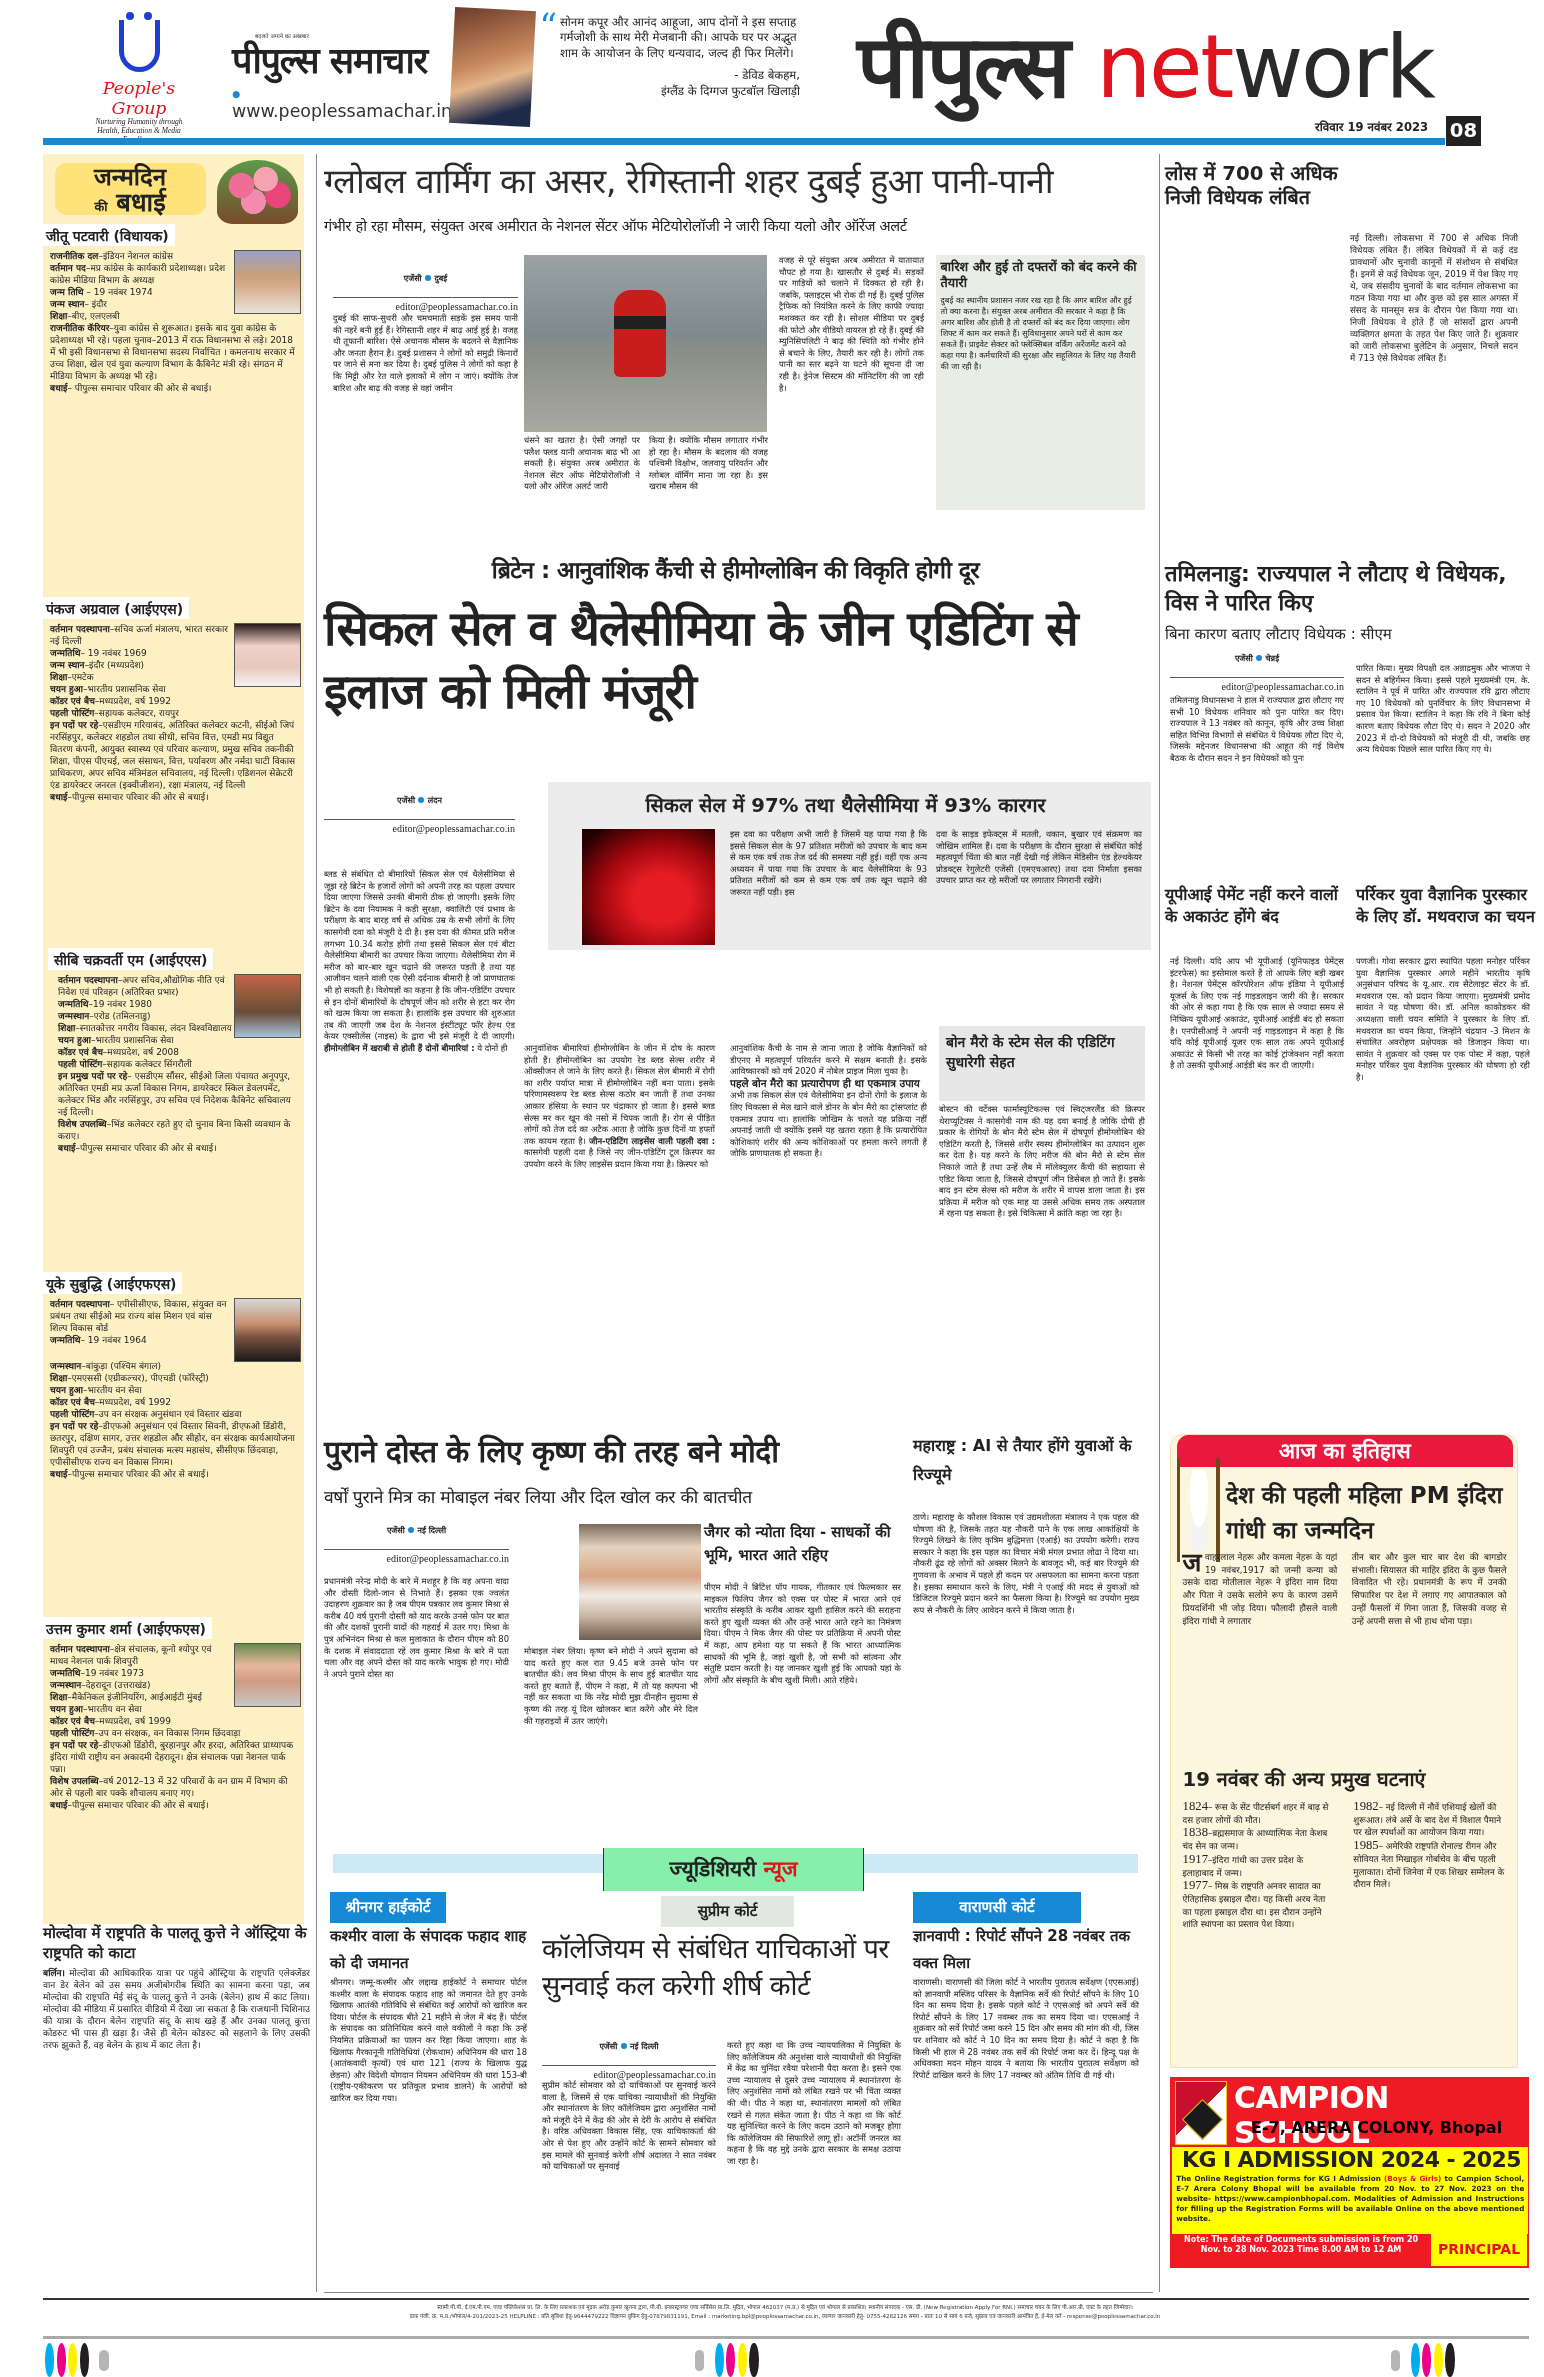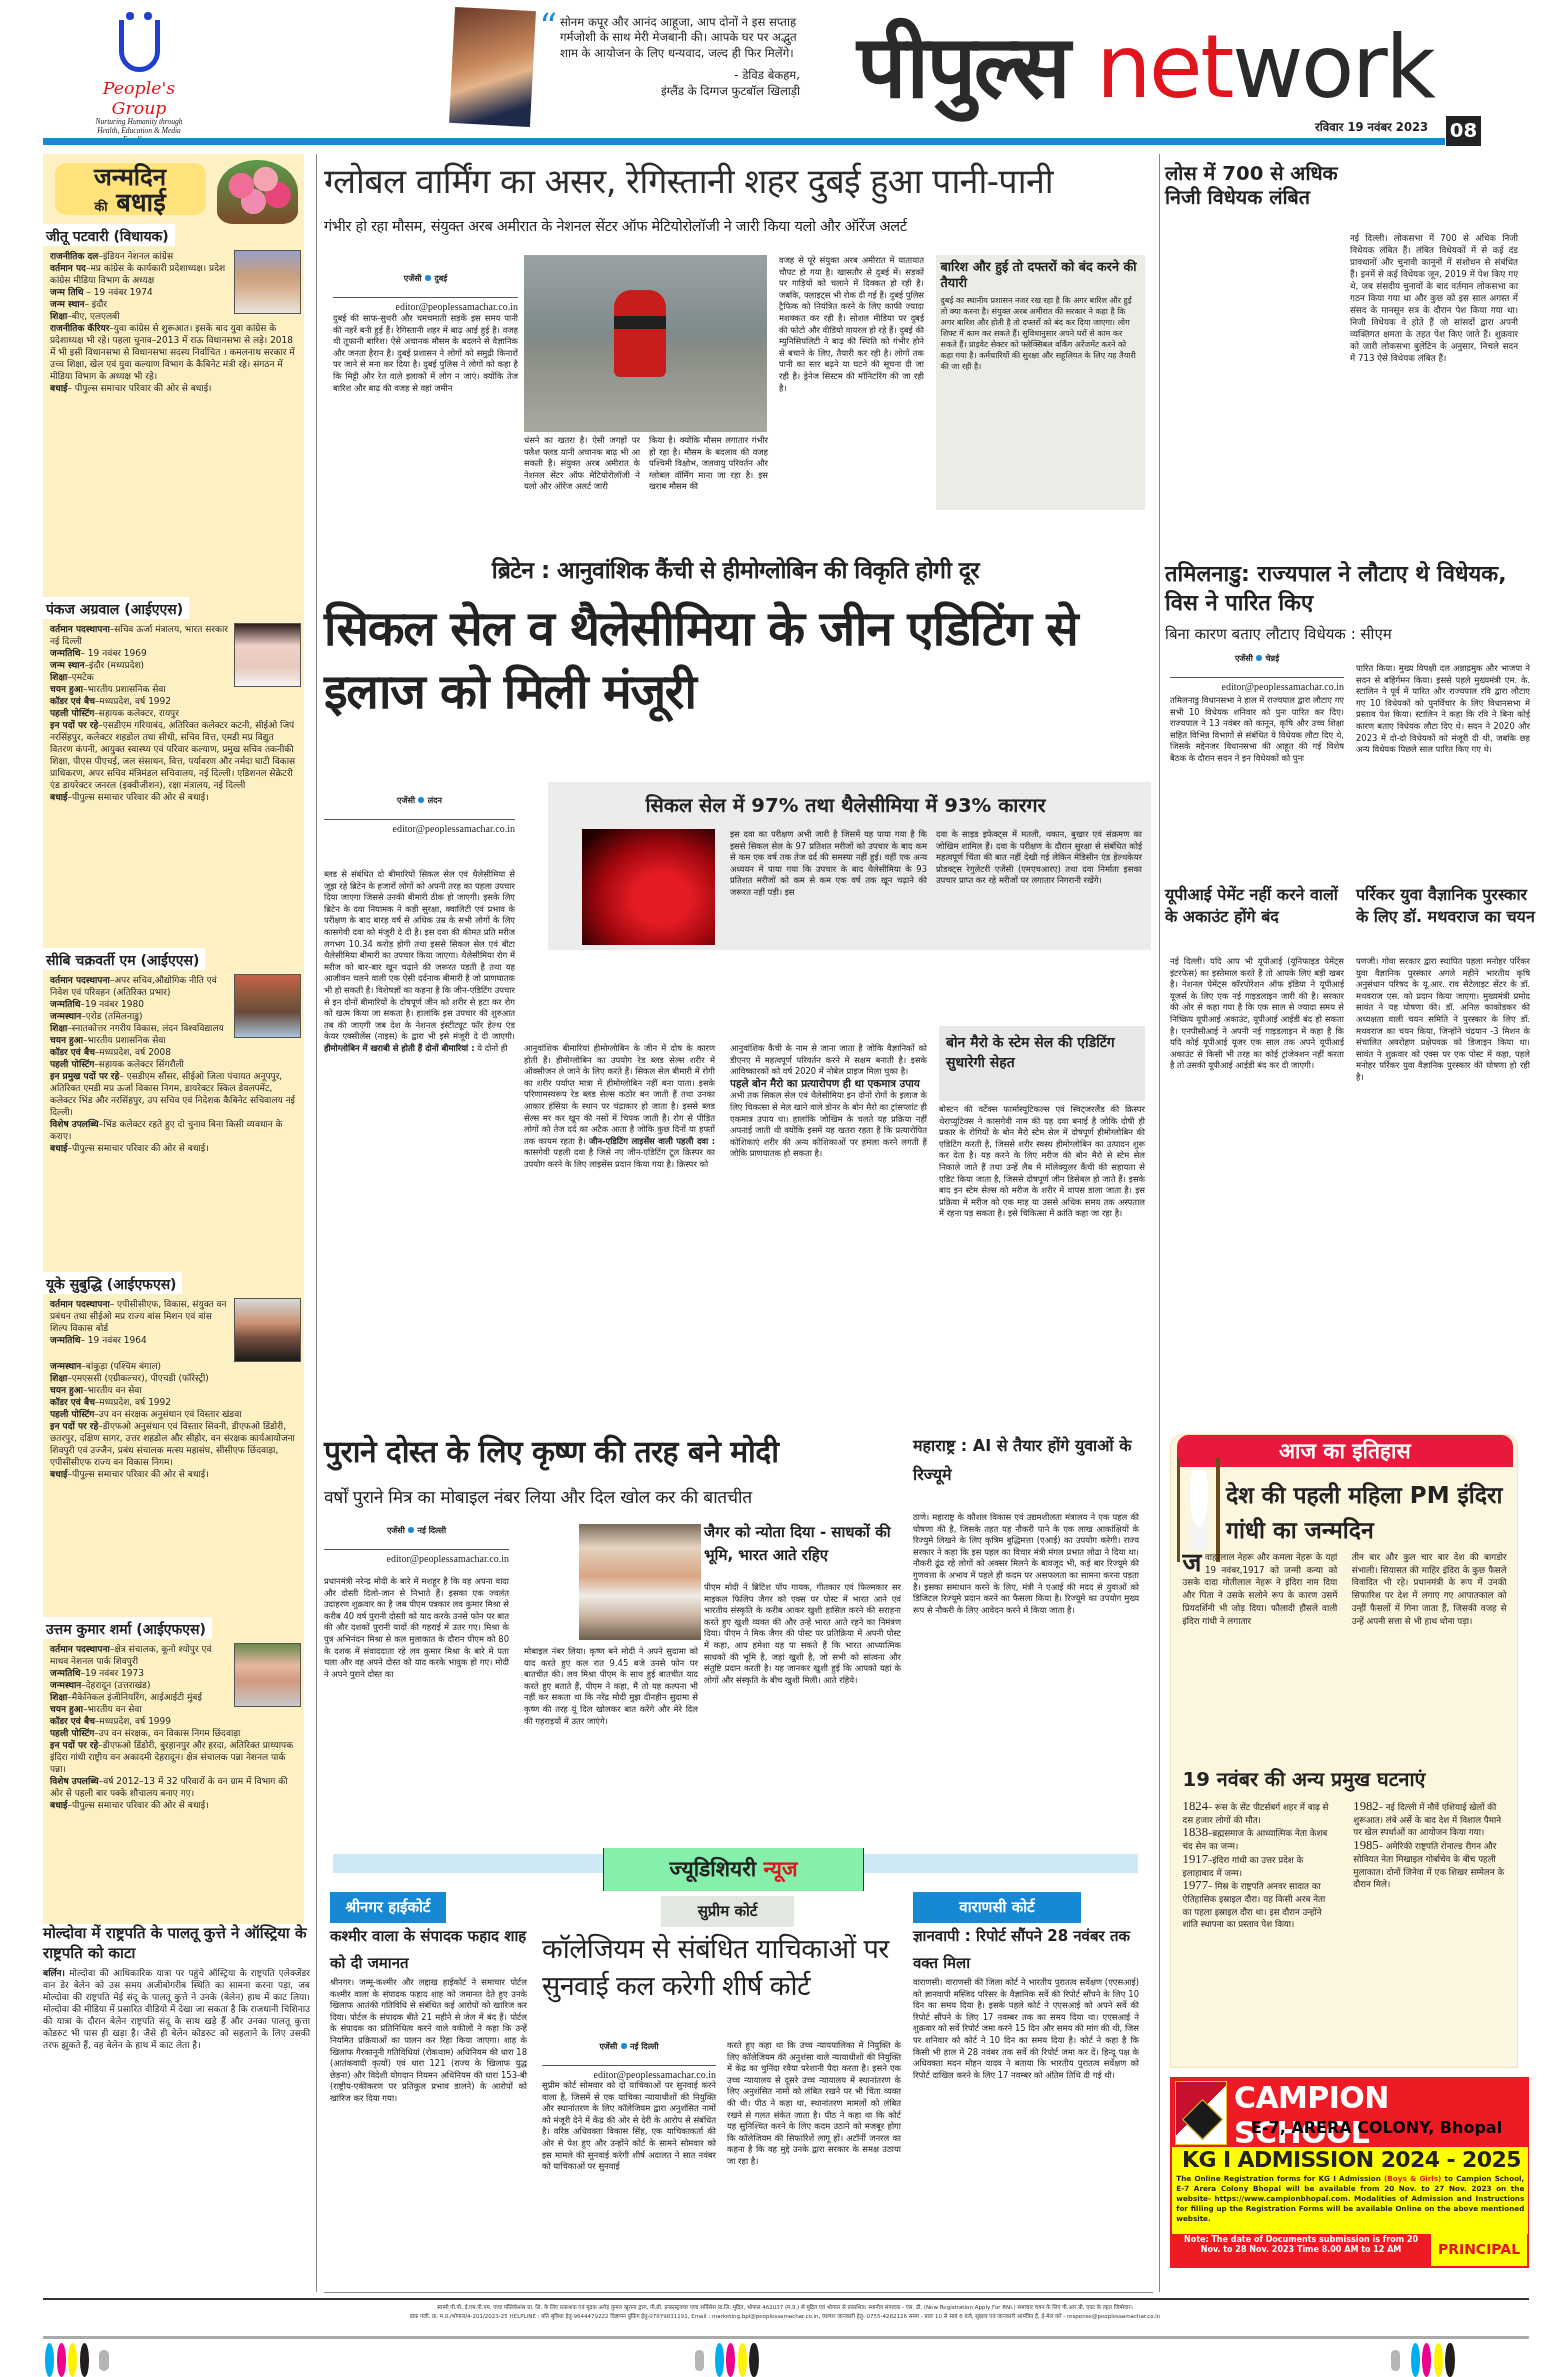--- a/index.html
+++ b/index.html
@@ -117,20 +117,25 @@
 </style>
 </head>
 <body>
 
 <div id="masthead" class="abs">
   <div class="abs pg-logo">
     <div class="pg-ring"></div>
     <div class="pg-name">People's Group</div>
     <div class="pg-tag">Nurturing Humanity through Health, Education &amp; Media Excellence</div>
   </div>
+  <div class="abs ps-logo">
+    <div class="ps-tiny">बदलते जमाने का अखबार</div>
+    <div class="ps-name">पीपुल्स समाचार</div>
+    <div class="ps-url"><span style="color:#1a8ad4;font-size:9.3px">●</span> <span>www.peoplessamachar.in</span></div>
+  </div>
   <div class="abs quote-photo"></div>
   <div class="abs quote-box">
     <div class="quote-mark">“</div>
     <div class="quote-text">सोनम कपूर और आनंद आहूजा, आप दोनों ने इस सप्ताह गर्मजोशी के साथ मेरी मेजबानी की। आपके घर पर अद्भुत शाम के आयोजन के लिए धन्यवाद, जल्द ही फिर मिलेंगे।</div>
     <div class="quote-by">- डेविड बेकहम,</div>
     <div class="quote-by" style="margin-top:0">इंग्लैंड के दिग्गज फुटबॉल खिलाड़ी</div>
   </div>
   <div class="abs net-title">
     <span>पीपुल्स</span>
     <span class="net-a">net</span><span class="net-b">work</span>
@@ -160,21 +165,21 @@
           <div style="padding-right: 70px;"><b>वर्तमान पदस्थापना</b><span>–सचिव ऊर्जा मंत्रालय, भारत सरकार नई दिल्ली</span></div>
           <div style="padding-right: 70px;"><b>जन्मतिथि</b><span>– 19 नवंबर 1969</span></div>
           <div style="padding-right: 70px;"><b>जन्म स्थान</b><span>–इंदौर (मध्यप्रदेश)</span></div>
           <div><b>शिक्षा</b><span>–एमटेक</span></div>
           <div><b>चयन हुआ</b><span>–भारतीय प्रशासनिक सेवा</span></div>
           <div><b>कॉडर एवं बैच</b><span>–मध्यप्रदेश, वर्ष 1992</span></div>
           <div><b>पहली पोस्टिंग</b><span>–सहायक कलेक्टर, रायपुर</span></div>
           <div><b>इन पदों पर रहे</b><span>–एसडीएम गरियाबंद, अतिरिक्त कलेक्टर कटनी, सीईओ जिपं नरसिंहपुर, कलेक्टर शहडोल तथा सीधी, सचिव वित्त, एमडी मप्र विद्युत वितरण कंपनी, आयुक्त स्वास्थ्य एवं परिवार कल्याण, प्रमुख सचिव तकनीकी शिक्षा, पीएस पीएचई, जल संसाधन, वित्त, पर्यावरण और नर्मदा घाटी विकास प्राधिकरण, अपर सचिव मंत्रिमंडल सचिवालय, नई दिल्ली। एडिशनल सेक्रेटरी एंड डायरेक्टर जनरल (इक्वीजीशन), रक्षा मंत्रालय, नई दिल्ली</span></div>
           <div><b>बधाई</b><span>–पीपुल्स समाचार परिवार की ओर से बधाई।</span></div>
         </div></div>
-      <div class="person" style="top: 794px;"><div class="person-name">सीबि चक्रवर्ती एम (आईएएस)</div><div class="person-photo" style="top: 26px; background: linear-gradient(rgb(200, 96, 74), rgb(138, 90, 58) 35%, rgb(106, 74, 58) 60%, rgb(168, 196, 216));"></div><div class="person-body">
+      <div class="person" style="top: 794px; padding-left: 8px;"><div class="person-name">सीबि चक्रवर्ती एम (आईएएस)</div><div class="person-photo" style="top: 26px; background: linear-gradient(rgb(200, 96, 74), rgb(138, 90, 58) 35%, rgb(106, 74, 58) 60%, rgb(168, 196, 216));"></div><div class="person-body">
           <div style="padding-right: 70px;"><b>वर्तमान पदस्थापना</b><span>–अपर सचिव,औद्योगिक नीति एवं निवेश एवं परिवहन (अतिरिक्त प्रभार)</span></div>
           <div style="padding-right: 70px;"><b>जन्मतिथि</b><span>–19 नवंबर 1980</span></div>
           <div style="padding-right: 70px;"><b>जन्मस्थान</b><span>–एरोड (तमिलनाडु)</span></div>
           <div><b>शिक्षा</b><span>–स्नातकोत्तर नगरीय विकास, लंदन विश्वविद्यालय</span></div>
           <div><b>चयन हुआ</b><span>–भारतीय प्रशासनिक सेवा</span></div>
           <div><b>कॉडर एवं बैच</b><span>–मध्यप्रदेश, वर्ष 2008</span></div>
           <div><b>पहली पोस्टिंग</b><span>–सहायक कलेक्टर सिंगरौली</span></div>
           <div><b>इन प्रमुख पदों पर रहे</b><span>– एसडीएम सौंसर, सीईओ जिला पंचायत अनूपपुर, अतिरिक्त एमडी मप्र ऊर्जा विकास निगम, डायरेक्टर स्किल डेवलपमेंट, कलेक्टर भिंड और नरसिंहपुर, उप सचिव एवं निदेशक कैबिनेट सचिवालय नई दिल्ली।</span></div>
           <div><b>विशेष उपलब्धि</b><span>–भिंड कलेक्टर रहते हुए दो चुनाव बिना किसी व्यवधान के कराए।</span></div>
           <div><b>बधाई</b><span>–पीपुल्स समाचार परिवार की ओर से बधाई।</span></div>

